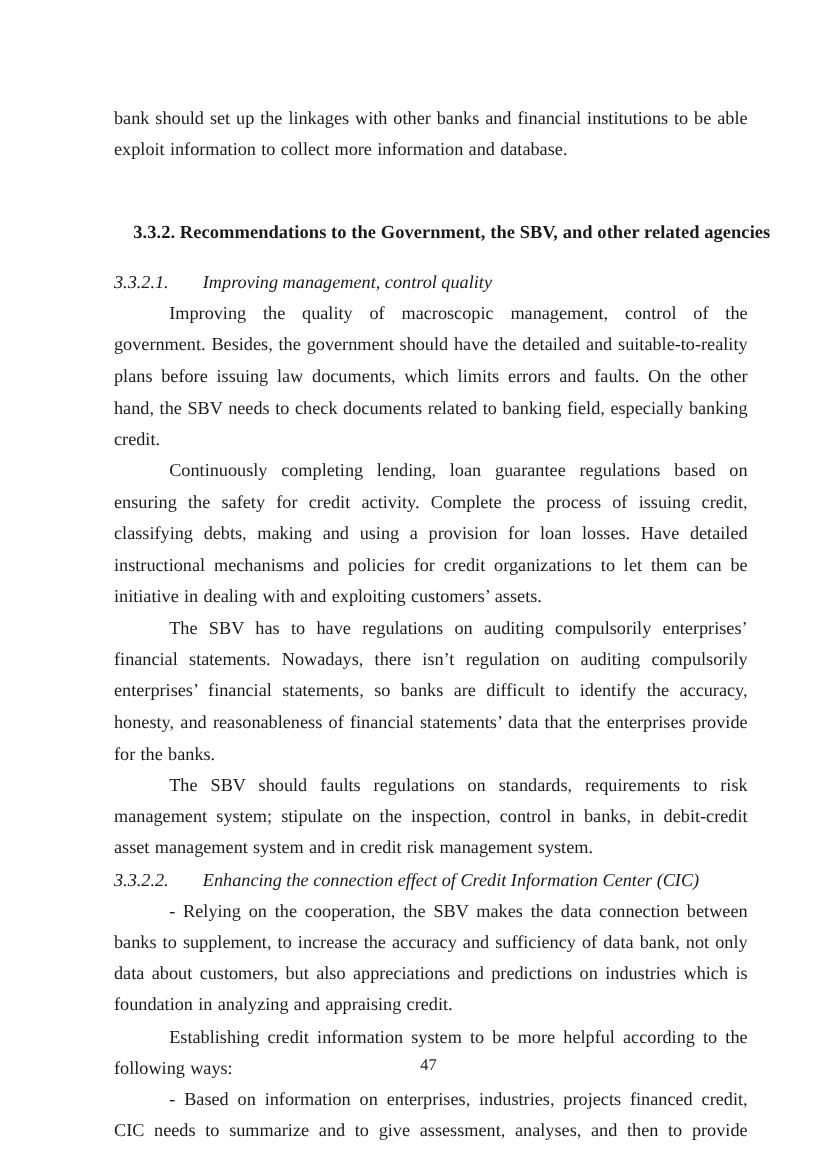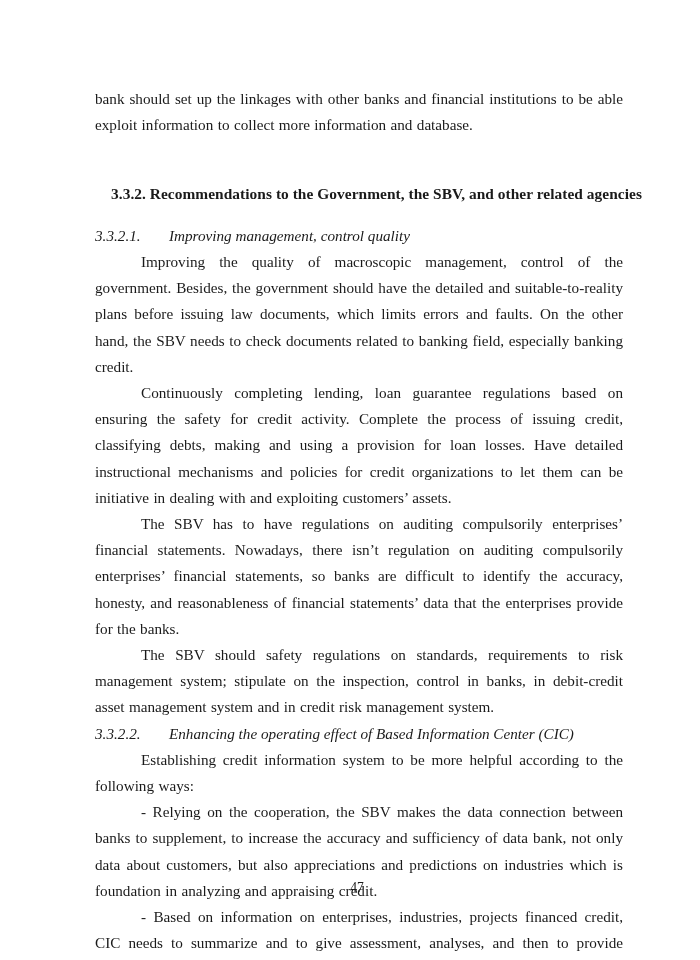--- a/index.html
+++ b/index.html
@@ -80,20 +80,20 @@
 
 <div class="page">
   <div class="content" id="content-root">
       <p class="body-para no-indent">bank should set up the linkages with other banks and financial institutions to be able exploit information to collect more information and database.</p>
       <div class="spacer-line"></div>
       <h2 class="section-heading">3.3.2. Recommendations to the Government, the SBV, and other related agencies</h2>
       <h3 class="sub-heading"><span class="num">3.3.2.1.</span><span class="title">Improving management, control quality</span></h3>
       <p class="body-para">Improving the quality of macroscopic management, control of the government. Besides, the government should have the detailed and suitable-to-reality plans before issuing law documents, which limits errors and faults. On the other hand, the SBV needs to check documents related to banking field, especially banking credit.</p>
       <p class="body-para">Continuously completing lending, loan guarantee regulations based on ensuring the safety for credit activity. Complete the process of issuing credit, classifying debts, making and using a provision for loan losses. Have detailed instructional mechanisms and policies for credit organizations to let them can be initiative in dealing with and exploiting customers’ assets.</p>
       <p class="body-para">The SBV has to have regulations on auditing compulsorily enterprises’ financial statements. Nowadays, there isn’t regulation on auditing compulsorily enterprises’ financial statements, so banks are difficult to identify the accuracy, honesty, and reasonableness of financial statements’ data that the enterprises provide for the banks.</p>
-      <p class="body-para">The SBV should safety regulations on standards, requirements to risk management system; stipulate on the inspection, control in banks, in debit-credit asset management system and in credit risk management system.</p>
-      <h3 class="sub-heading"><span class="num">3.3.2.2.</span><span class="title">Enhancing the operating effect of Based Information Center (CIC)</span></h3>
+      <p class="body-para">The SBV should faults regulations on standards, requirements to risk management system; stipulate on the inspection, control in banks, in debit-credit asset management system and in credit risk management system.</p>
+      <h3 class="sub-heading"><span class="num">3.3.2.2.</span><span class="title">Enhancing the connection effect of Credit Information Center (CIC)</span></h3>
+      <p class="body-para">- Relying on the cooperation, the SBV makes the data connection between banks to supplement, to increase the accuracy and sufficiency of data bank, not only data about customers, but also appreciations and predictions on industries which is foundation in analyzing and appraising credit.</p>
       <p class="body-para">Establishing credit information system to be more helpful according to the following ways:</p>
-      <p class="body-para">- Relying on the cooperation, the SBV makes the data connection between banks to supplement, to increase the accuracy and sufficiency of data bank, not only data about customers, but also appreciations and predictions on industries which is foundation in analyzing and appraising credit.</p>
       <p class="body-para">- Based on information on enterprises, industries, projects financed credit, CIC needs to summarize and to give assessment, analyses, and then to provide effective information for entire system to use in credit appraisement. This data bank needs to be open in order to be possible to integrate with data banks of other banks in meeting cooperation need in currently international environment.</p>
     </div>
   <div class="page-number">47</div>
 </div>
 
 </body></html>

